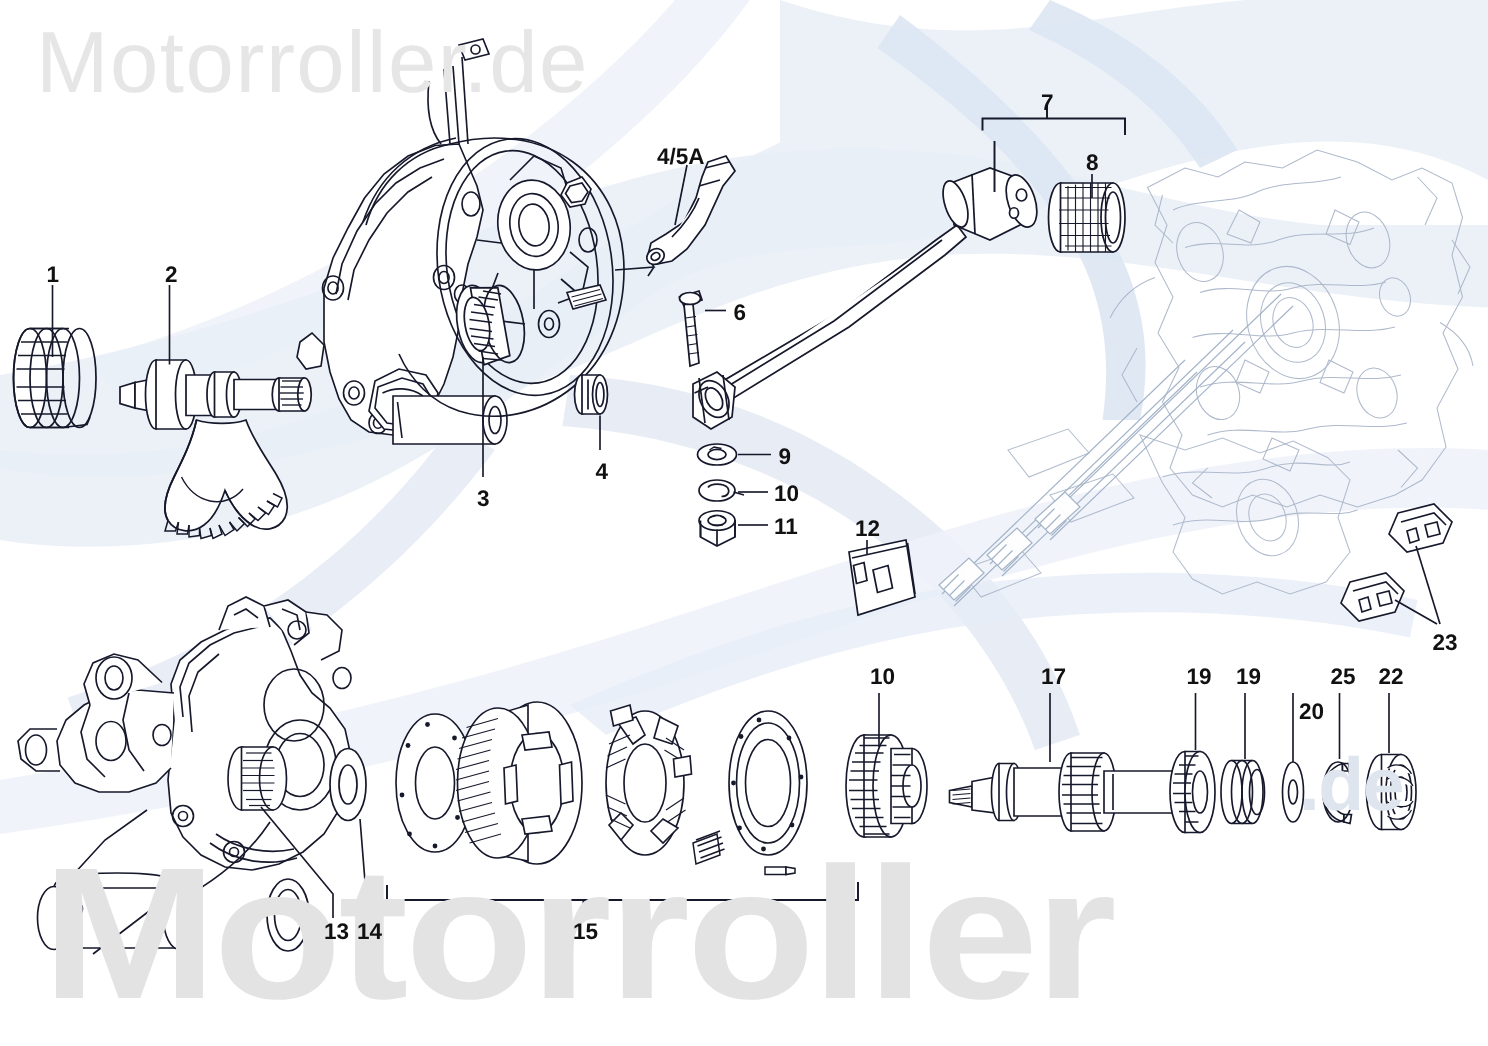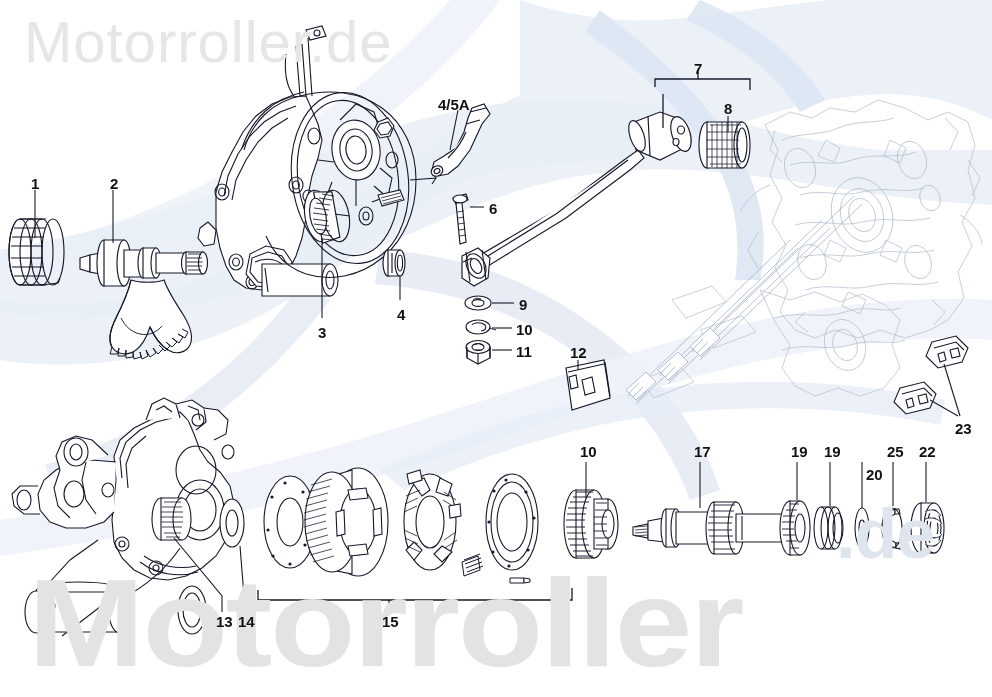--- a/index.html
+++ b/index.html
@@ -15,23 +15,23 @@
   }
   .wm-bottom{
     position:absolute;left:28px;top:560px;
     font-family:"Liberation Sans",sans-serif;
     font-size:125px;font-weight:700;color:#e3e3e3;
     letter-spacing:-2px;line-height:1;
     transform:scaleX(1.12);transform-origin:left top;
     white-space:nowrap;user-select:none;
   }
   .wm-de{
-    position:absolute;left:836px;top:494px;
+    position:absolute;left:866px;top:494px;
     font-family:"Liberation Sans",sans-serif;
-    font-size:70px;font-weight:700;color:#dfe5ee;
+    font-size:50px;font-weight:700;color:#dfe5ee;
     letter-spacing:-1px;white-space:nowrap;user-select:none;
   }
   .callout-num{
     position:absolute;
     font-family:"Liberation Sans",sans-serif;
     font-weight:700;font-size:15px;color:#111111;
     white-space:nowrap;user-select:none;
   }
 </style>
 </head>

